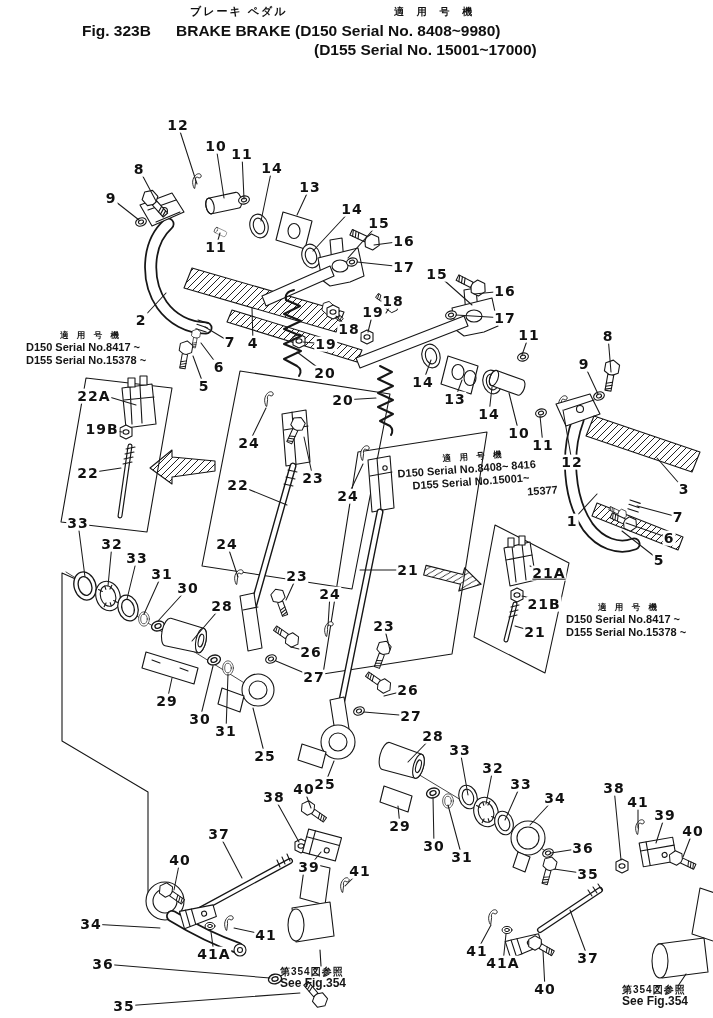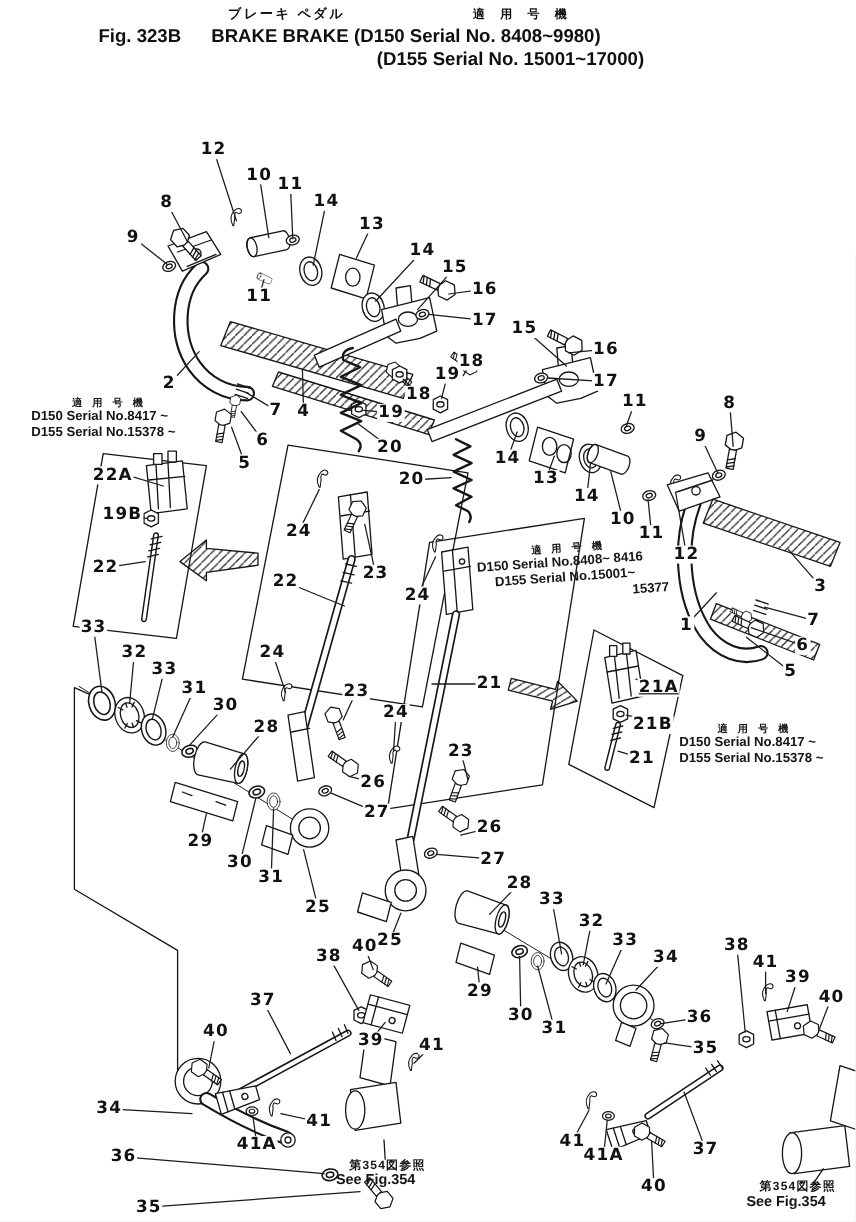--- a/index.html
+++ b/index.html
@@ -8,21 +8,21 @@
   #diagram-svg{position:absolute;left:0;top:0;}
   .callout{position:absolute;transform:translate(-50%,-50%);
            font:700 14px "DejaVu Sans",sans-serif;letter-spacing:1px;color:#111;
            background:#fff;padding:0 1px;line-height:1.05;white-space:nowrap;}
   .leader{stroke:#1b1b1b;stroke-width:1.05;}
   .ann{position:absolute;font:700 11px "Liberation Sans",sans-serif;color:#151515;
        line-height:1.25;white-space:nowrap;}
   .ann .jp{font-size:8.5px;letter-spacing:3px;font-weight:700;}
   .ref{position:absolute;font:700 12px "Liberation Sans",sans-serif;color:#151515;
        line-height:1.1;white-space:nowrap;text-align:left;}
-  .ref .jp{font-size:10px;letter-spacing:1px;margin-left:11px;}
+  .ref .jp{font-size:10px;letter-spacing:1px;}
   .title-block span{position:absolute;font-weight:700;color:#101010;white-space:nowrap;}
   .t-jp{font-size:11px;letter-spacing:2px;}
   .t-ap{font-size:10px;letter-spacing:5px;}
   .t-main{font-size:15.5px;}
 </style>
 </head>
 <body>
 
 <div id="page">
 

